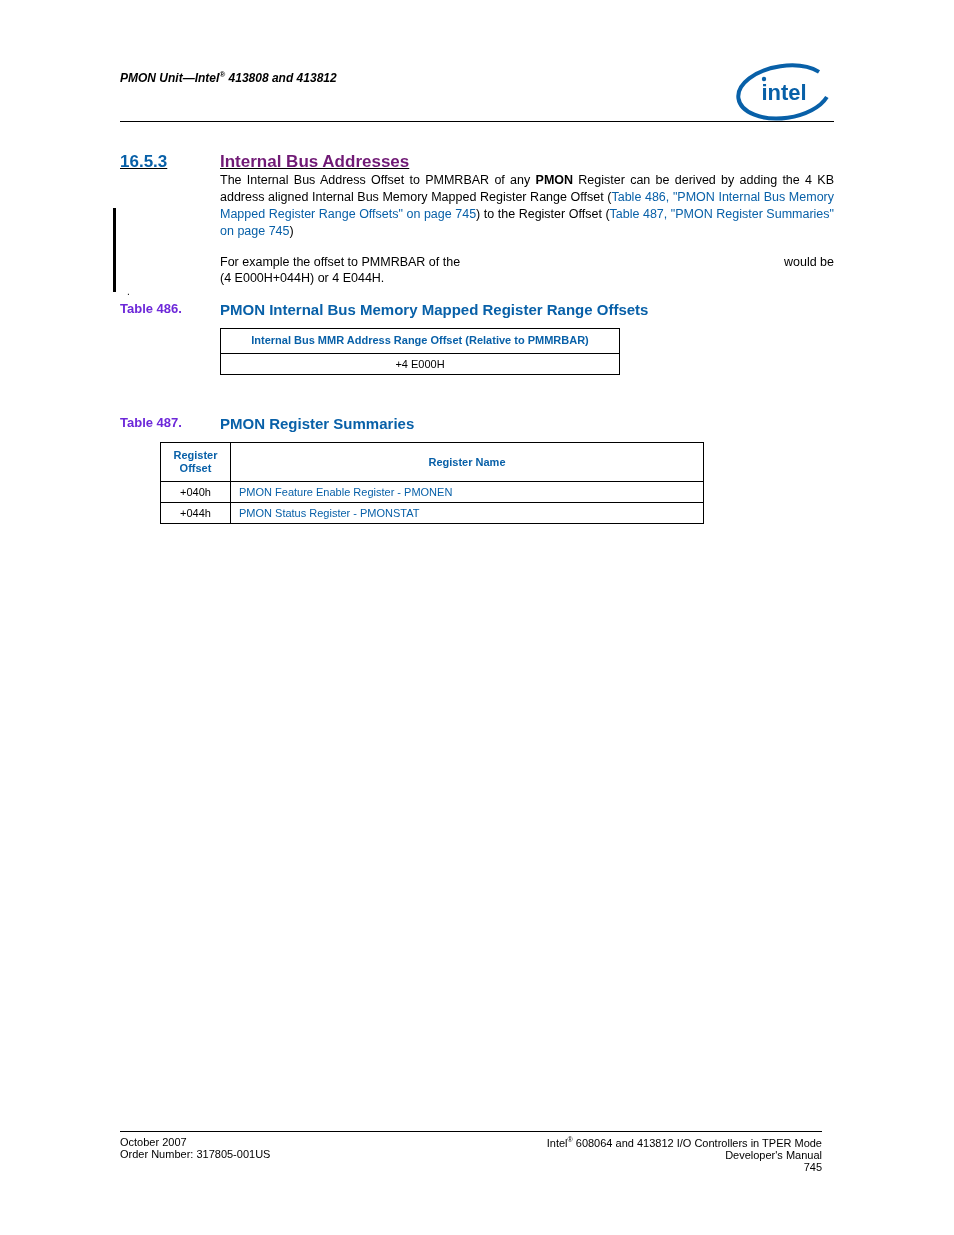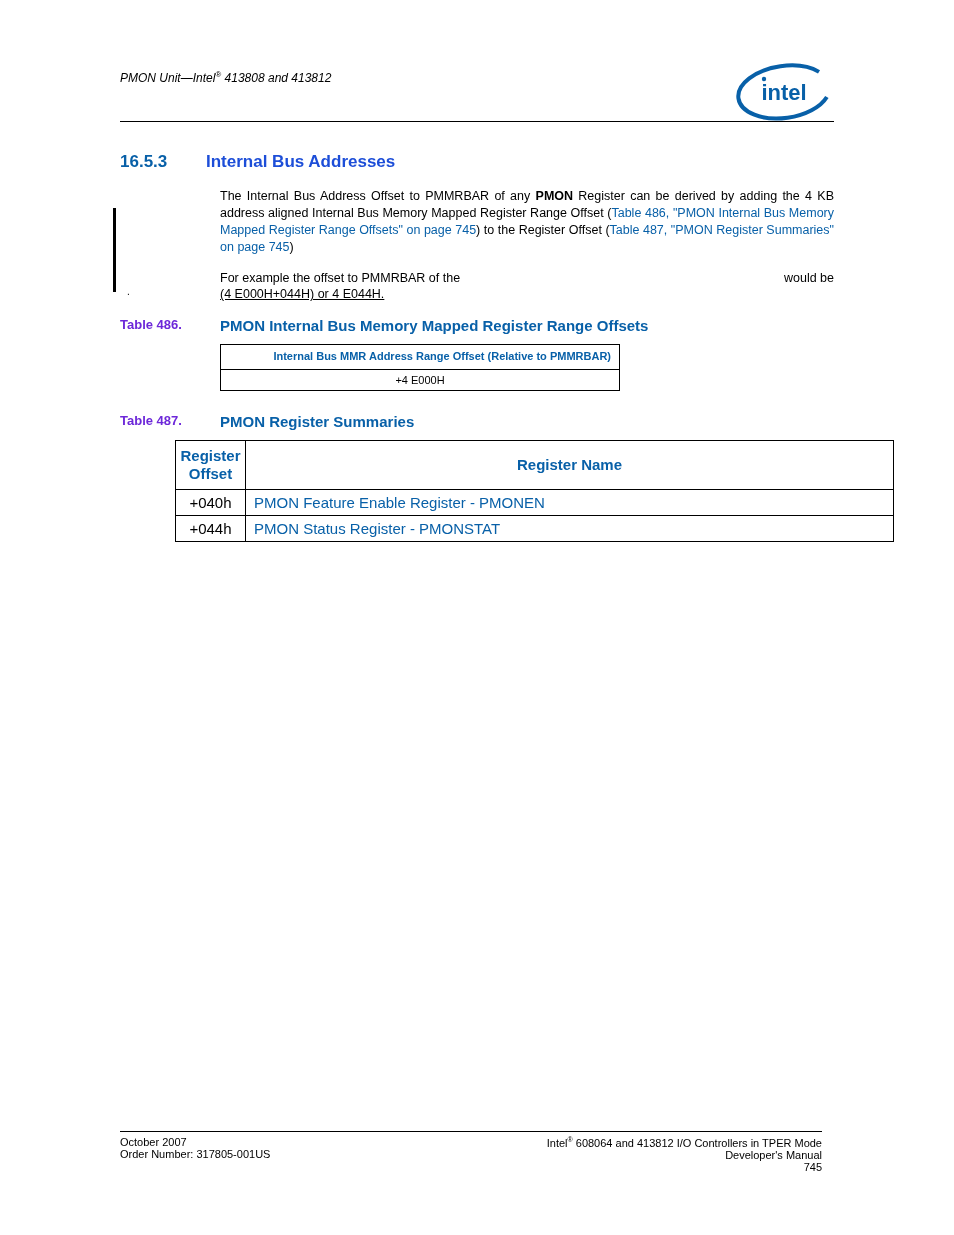--- a/index.html
+++ b/index.html
@@ -1,38 +1,38 @@
 <!DOCTYPE html>
 <html><head>
 <meta charset="utf-8">
 <style>
   * { box-sizing: border-box; margin: 0; padding: 0; }
   html, body { width: 954px; height: 1235px; background: #fff; font-family: Verdana, Arial, sans-serif; color: #000; }
   .page { position: relative; width: 954px; height: 1235px; padding: 62px 120px 70px 120px; }
   .header { display: flex; justify-content: space-between; align-items: flex-start; border-bottom: 1px solid #000; padding-bottom: 0; height: 60px; }
-  .header-left { font-size: 12px; font-style: italic; font-weight: normal; padding-top: 8px; }
+  .header-left { font-size: 12px; font-style: italic; font-weight: bold; padding-top: 8px; }
   .header-left sup { font-size: 8px; vertical-align: super; }
   .logo { width: 100px; height: 60px; }
   .change-bar { position: absolute; left: 113px; top: 208px; width: 3px; height: 84px; background: #000; }
   .dot { position: absolute; left: 127px; top: 286px; font-size: 10px; }
   .content { margin-top: 30px; }
-  .section-row { display: flex; gap: 12px; margin-bottom: 16px; }
+  .section-row { display: flex; gap: 26px; margin-bottom: 0; text-decoration: underline; }
   .sec-num { color: #0860a8; font-weight: bold; font-size: 17px; width: 74px; flex-shrink: 0; }
-  .sec-title { color: #1d4ed8; font-weight: bold; font-size: 17px; }
+  .sec-title { color: #701a75; font-weight: bold; font-size: 17px; }
   .body-text { margin-left: 100px; font-size: 12.5px; line-height: 1.35; margin-bottom: 14px; text-align: justify; }
   .link { color: #0860a8; }
   .table-label-row { display: flex; gap: 26px; margin-top: 10px; margin-bottom: 10px; align-items:flex-start;}
   .tbl-num { color: #6d28d9; font-weight: bold; font-size: 13px; width: 74px; flex-shrink: 0; }
   .tbl-title { color: #0860a8; font-weight: bold; font-size: 15px; }
   
   .t486 { margin-left: 100px; border: 1px solid #000; width: 400px; border-collapse: collapse; font-size: 11px; }
-  .t486 th { color: #0860a8; font-weight: bold; text-align: right; padding: 5px 8px; border: 1px solid #000; line-height:1.25;}
+  .t486 th { color: #0860a8; font-weight: bold; text-align: center; padding: 5px 8px; border: 1px solid #000; line-height:1.25;}
   .t486 td { text-align: center; padding: 4px 8px; border: 1px solid #000; }
   
-  .t487 { margin-left: 55px; border: 1px solid #000; width: 719px; border-collapse: collapse; font-size: 15px; }
+  .t487 { margin-left: 40px; border: 1px solid #000; width: 544px; border-collapse: collapse; font-size: 11px; }
   .t487 th { color: #0860a8; font-weight: bold; text-align: center; padding: 6px 4px; border: 1px solid #000; line-height:1.2;}
   .t487 td { padding: 4px 8px; border: 1px solid #000; }
   .t487 .col-offset { width: 70px; text-align: center; }
   .t487 .reg-link { color: #0860a8; }
   .footer { position: absolute; bottom: 62px; left: 120px; right: 132px; display:flex; justify-content:space-between; font-size: 11px; border-top:1px solid #000; padding-top:4px;}
   .footer-right { text-align: right; }
   .footer sup { font-size: 7px; vertical-align: super; }
 </style>
 </head>
 <body>
@@ -63,39 +63,39 @@
     </div>
 
     <p class="body-text">
       <span>The Internal Bus Address Offset to PMMRBAR of any </span><b>PMON</b><span> Register can be derived by adding the 4 KB address aligned Internal Bus Memory Mapped Register Range Offset (</span><span class="link">Table 486, "PMON Internal Bus Memory Mapped Register Range Offsets" on page 745</span><span>) to the Register Offset (</span><span class="link">Table 487, "PMON Register Summaries" on page 745</span><span>)</span>
     </p>
 
     <p class="body-text" style="display:flex; justify-content:space-between;">
       <span style="flex:0 0 auto;"><span>For example the offset to PMMRBAR of the </span></span>
       <span style="flex:0 0 auto; text-align:right;">would be</span>
     </p>
-    <p class="body-text" style="margin-top:-14px;text-decoration:underline;">(4 E000H+044H) or 4 E044H.</p>
+    <p class="body-text" style="margin-top:-14px;">(4 E000H+044H) or 4 E044H.</p>
 
     <div class="table-label-row">
       <div class="tbl-num">Table 486.</div>
       <div class="tbl-title">PMON Internal Bus Memory Mapped Register Range Offsets</div>
     </div>
 
     <table class="t486">
       <tbody>
           <tr>
             <th><span>Internal Bus MMR Address Range Offset (Relative to PMMRBAR)</span></th>
           </tr>
       <tr>
             <td>+4 E000H</td>
           </tr>
     </tbody>
       </table>
 
-    <div class="table-label-row" style="margin-top:22px;">
+    <div class="table-label-row" style="margin-top:40px;">
       <div class="tbl-num">Table 487.</div>
       <div class="tbl-title">PMON Register Summaries</div>
     </div>
 
     <table class="t487">
       <tbody>
           <tr>
         <th class="col-offset">Register Offset</th>
         <th>Register Name</th>
       </tr>

